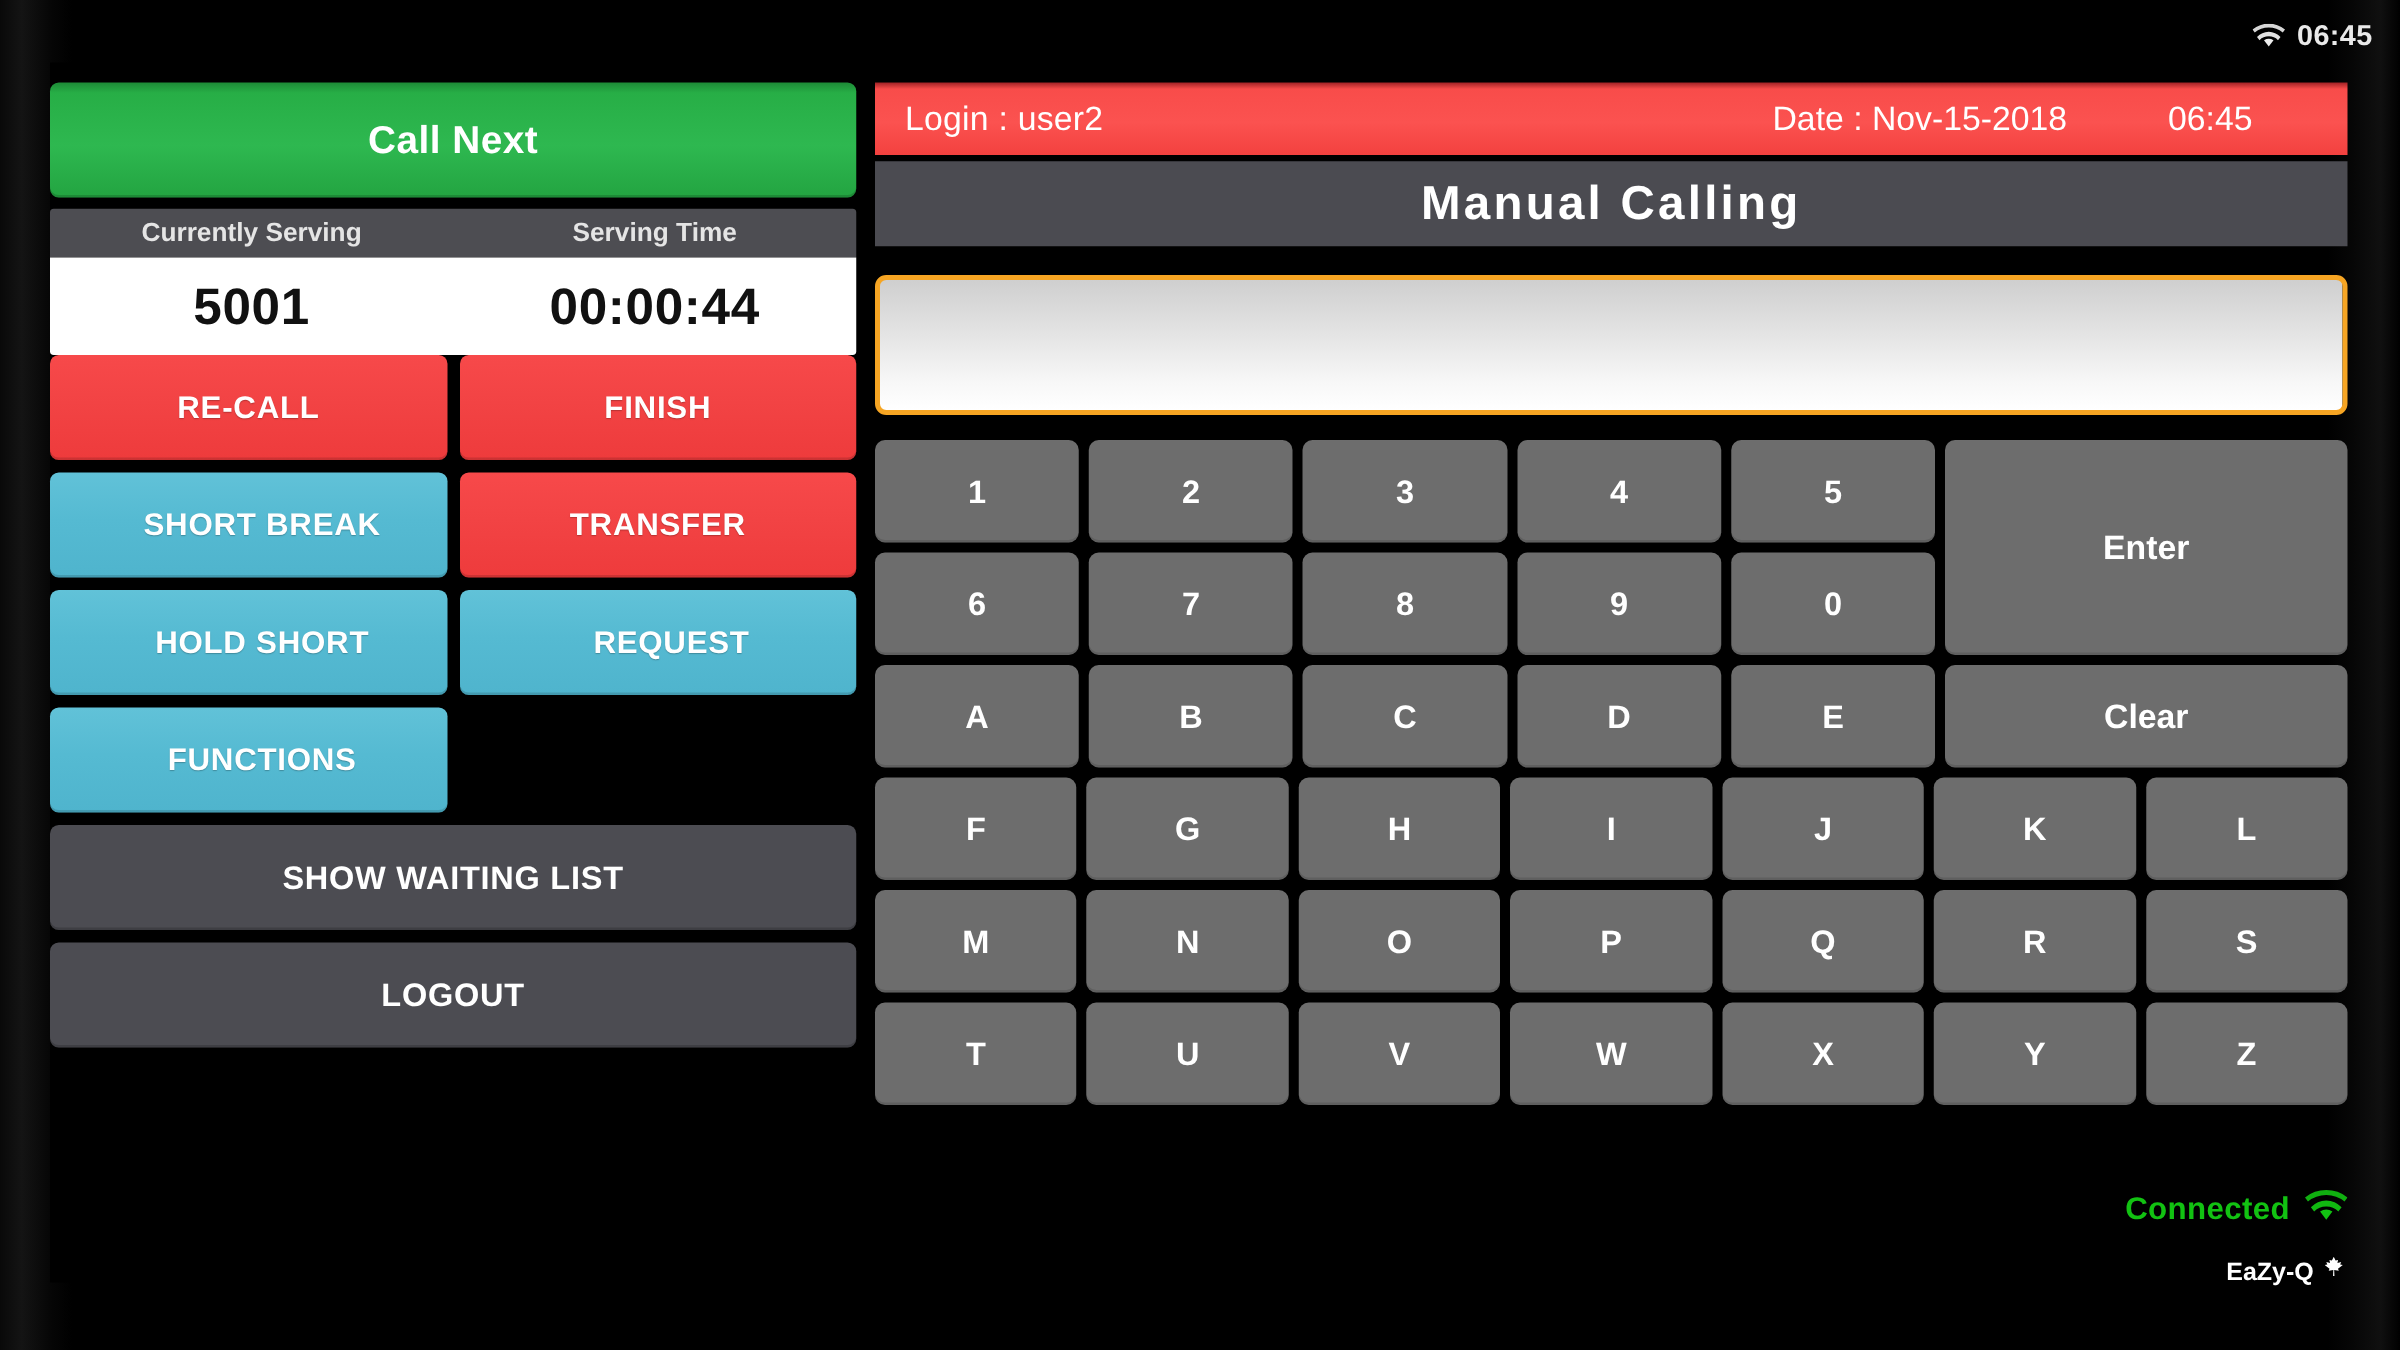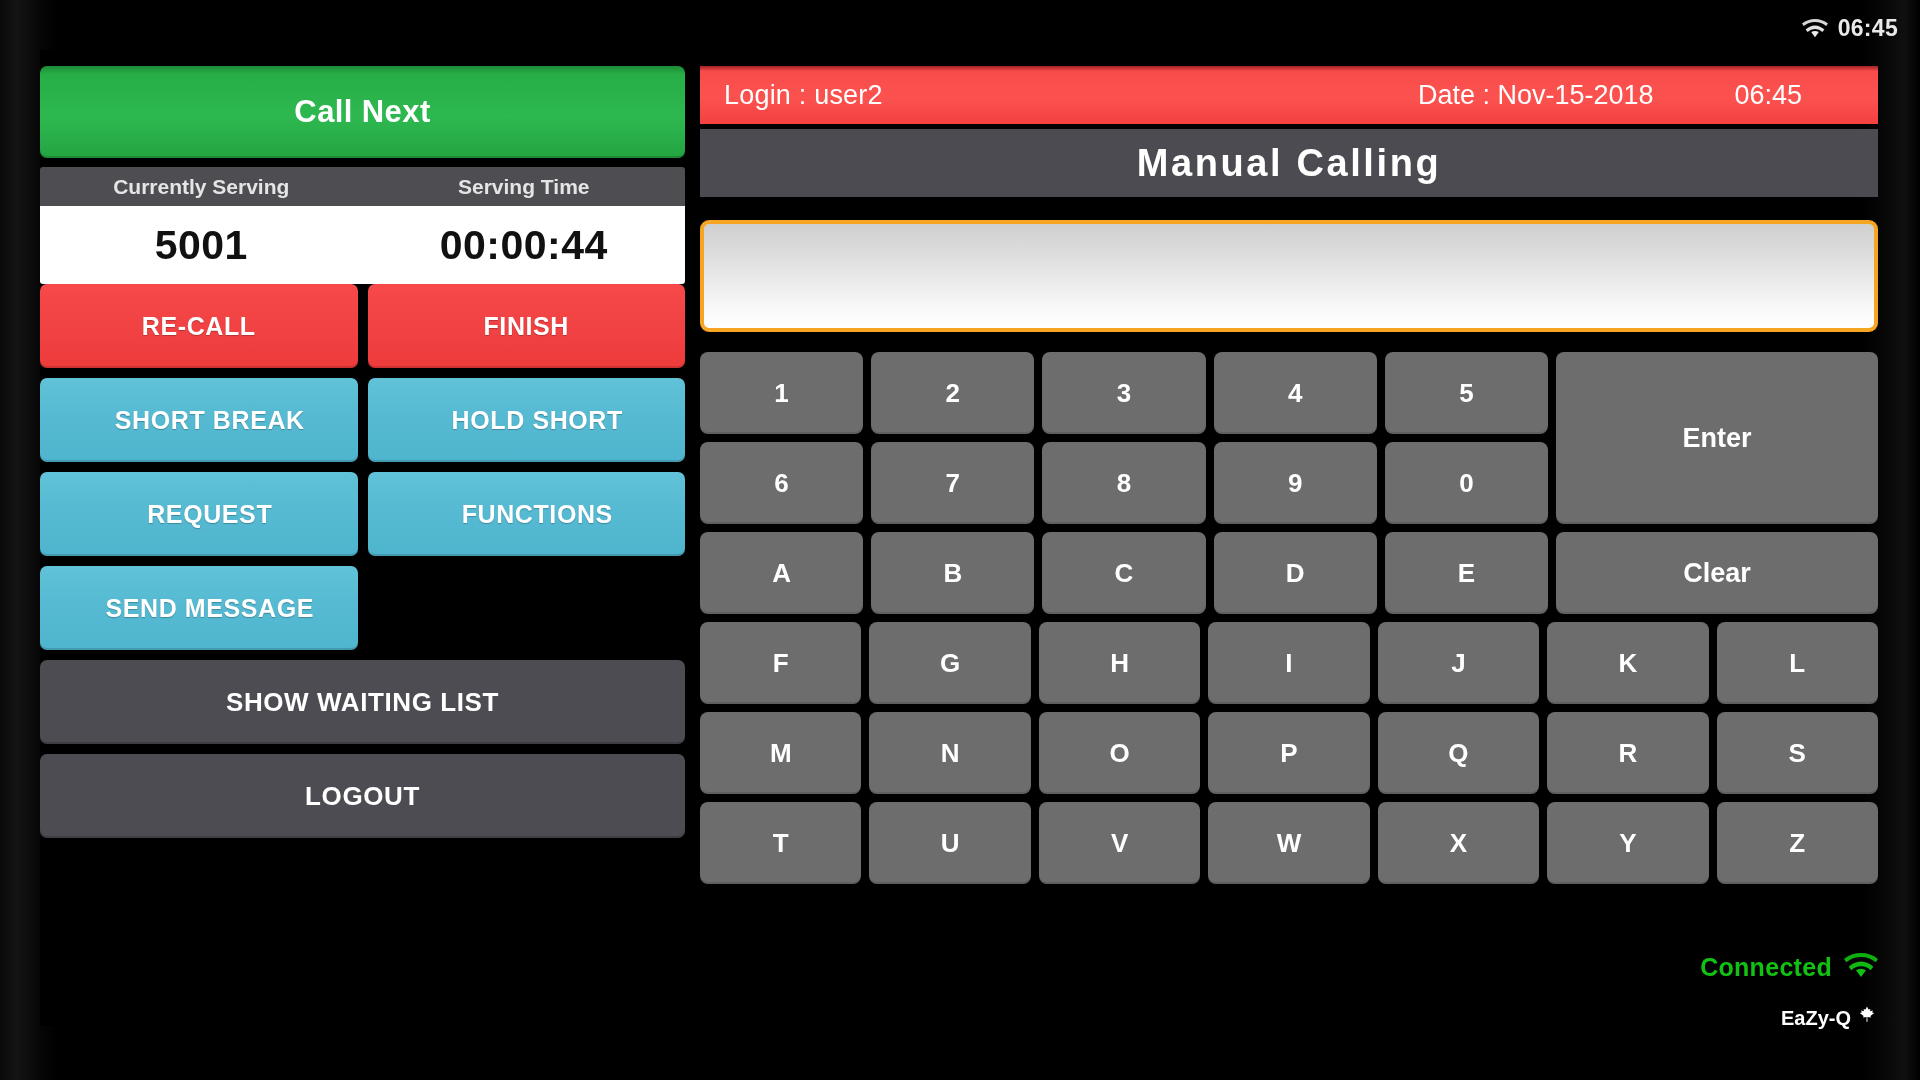--- a/index.html
+++ b/index.html
@@ -184,24 +184,24 @@
       </div>
       <div class="serving-body">
         <div>5001</div>
         <div>00:00:44</div>
       </div>
 
       <div class="btn-grid">
         <div class="act-btn red">RE-CALL</div>
         <div class="act-btn red">FINISH</div>
         <div class="act-btn blue">SHORT BREAK</div>
+        <div class="act-btn red">TRANSFER</div>
         <div class="act-btn blue">HOLD SHORT</div>
         <div class="act-btn blue">REQUEST</div>
         <div class="act-btn blue">FUNCTIONS</div>
-        <div class="act-btn blue">SEND MESSAGE</div>
       </div>
 
       <div class="wide-btn">SHOW WAITING LIST</div>
       <div class="wide-btn">LOGOUT</div>
     </div>
 
     <div class="right-col">
 
       <div class="login-bar">
         <span class="login-text">Login : user2</span>

